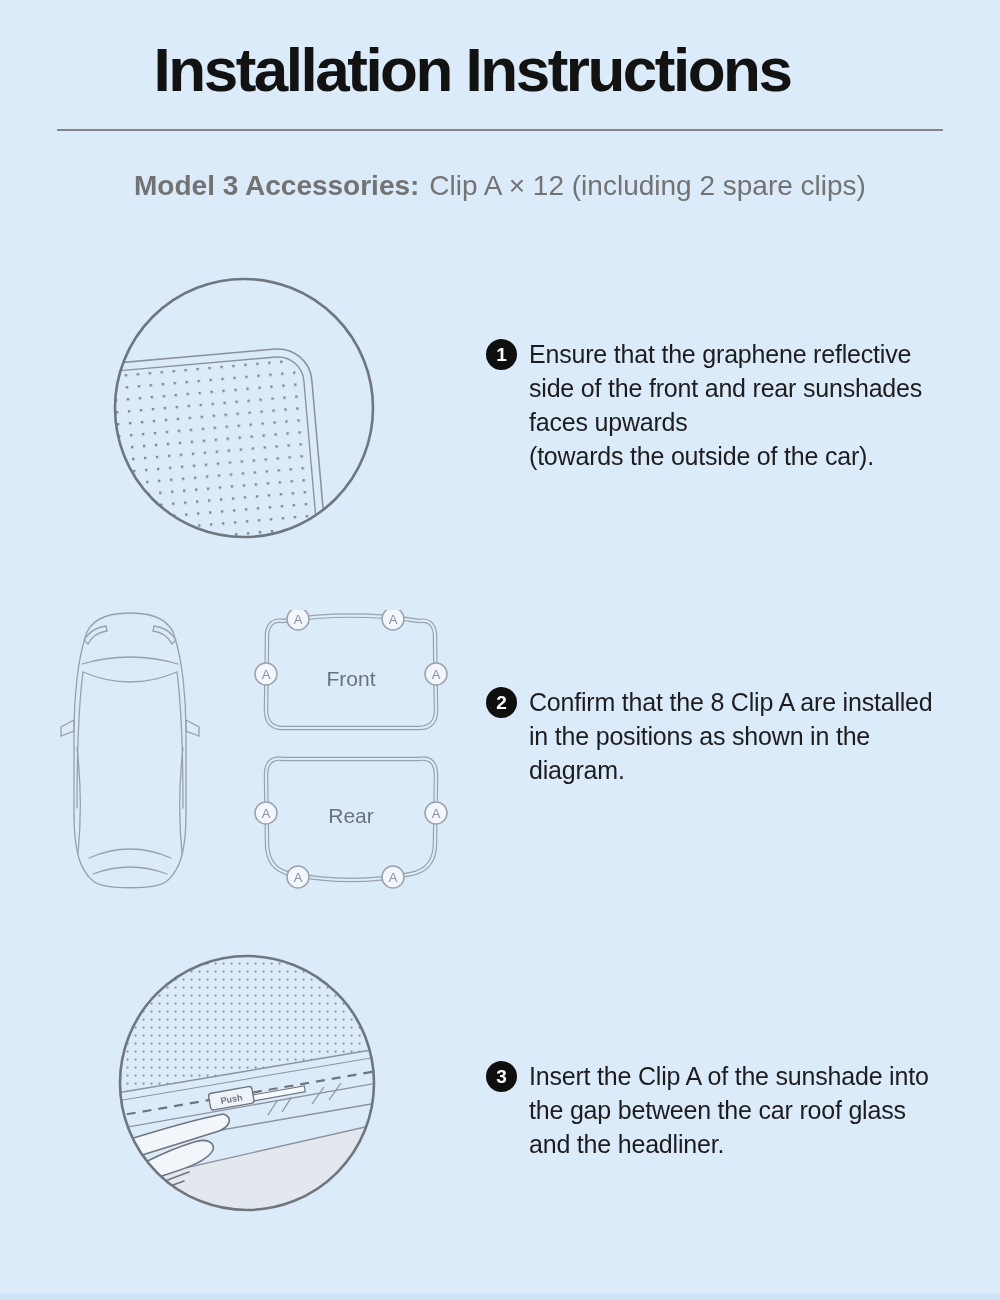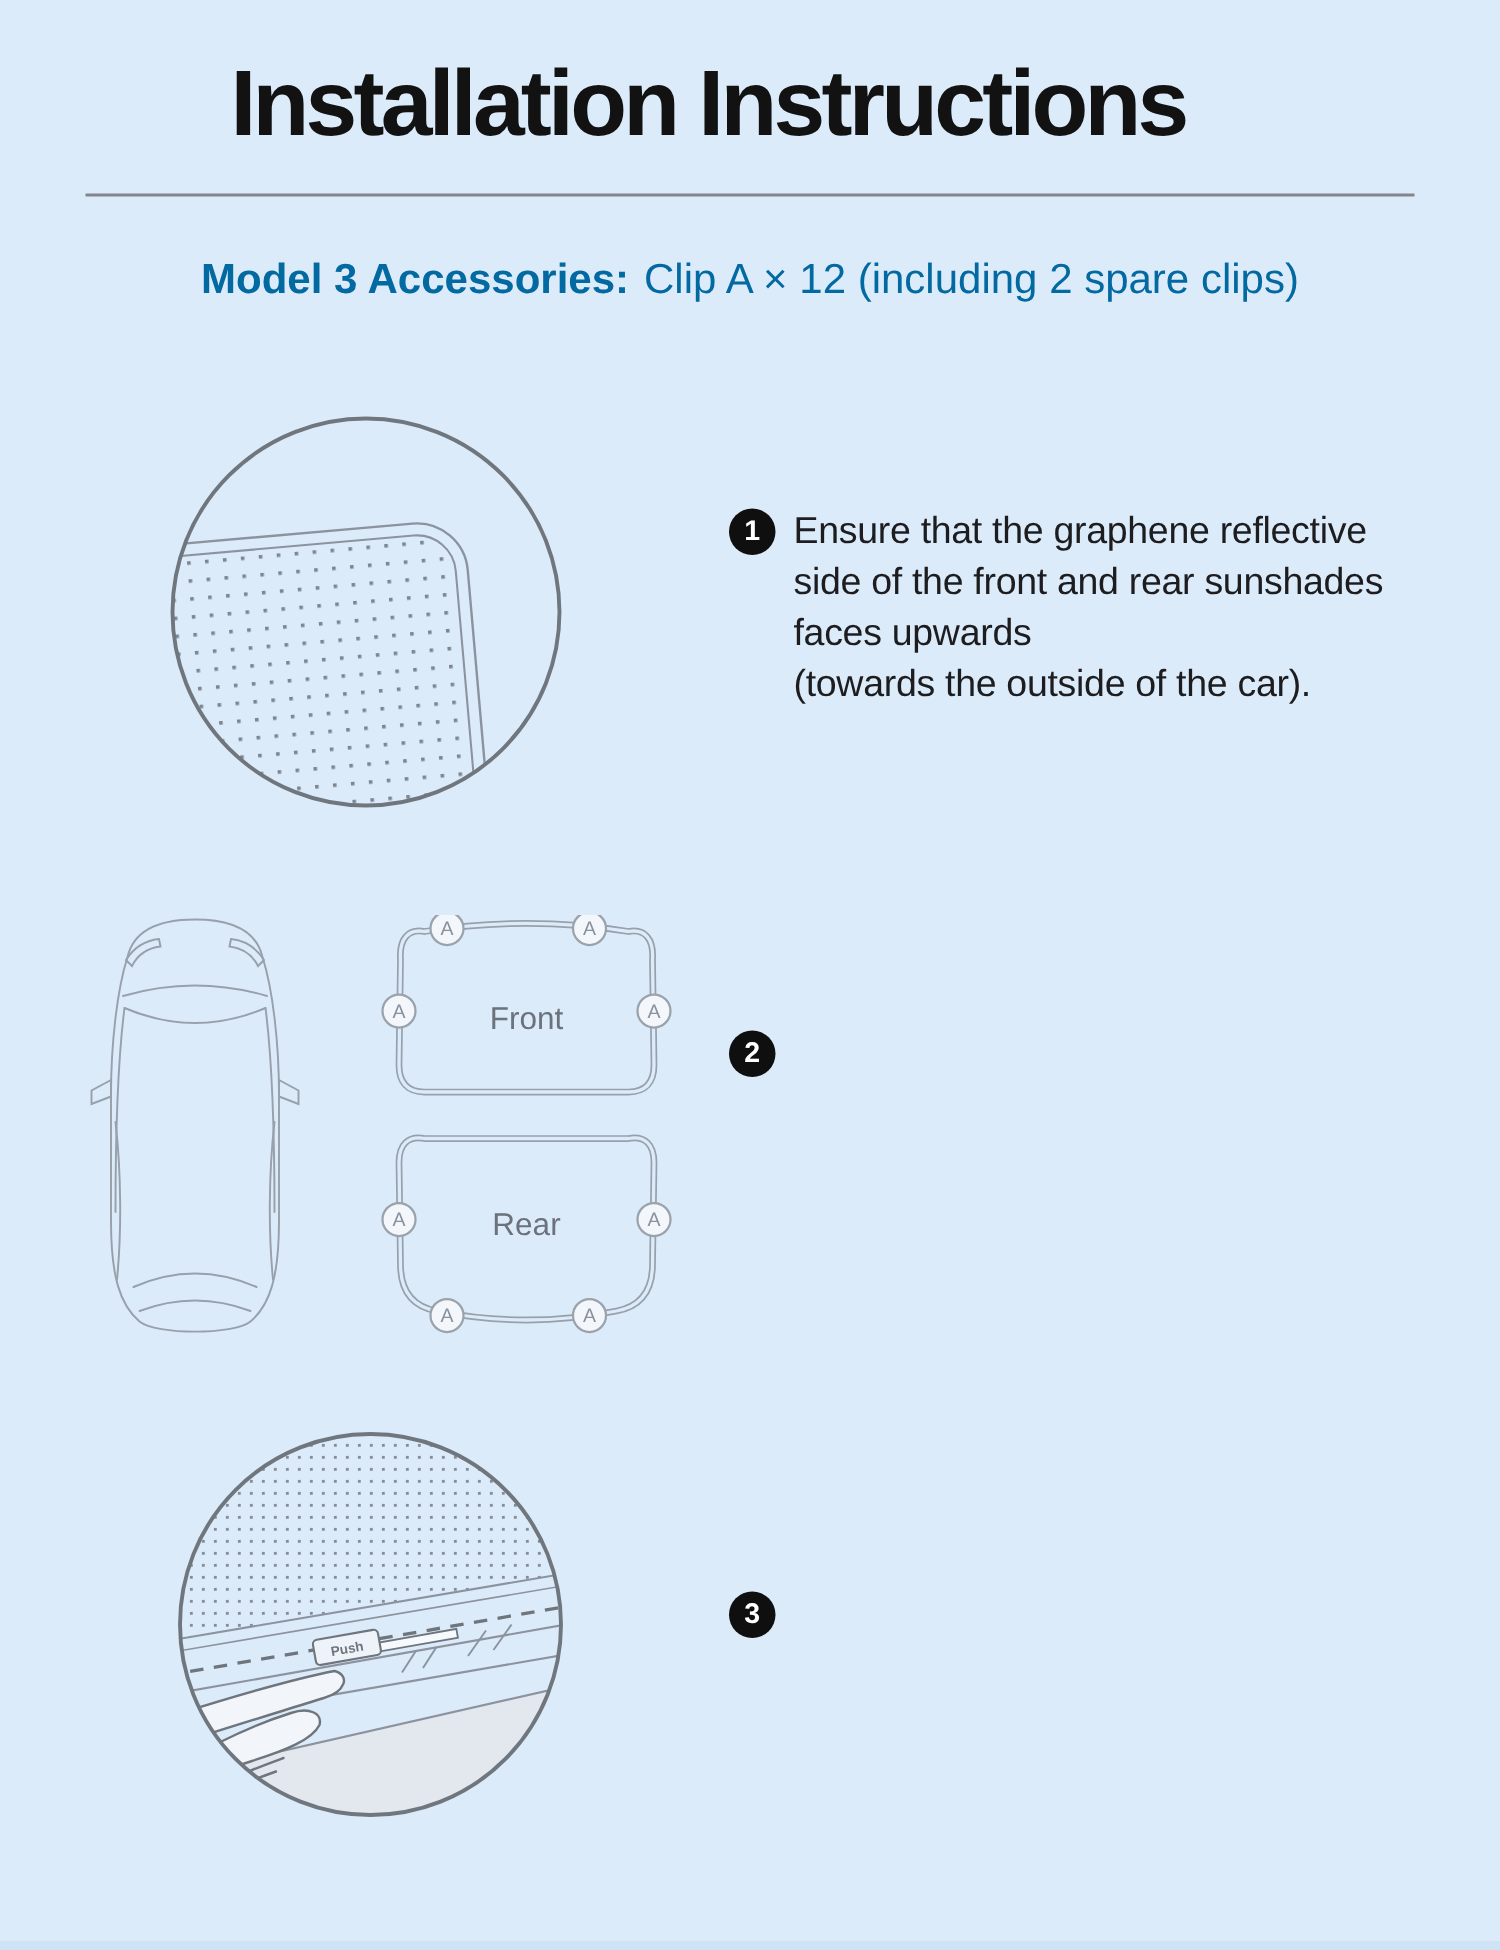--- a/index.html
+++ b/index.html
@@ -16,21 +16,21 @@
     font-size:62px;font-weight:bold;letter-spacing:-2.5px;
     color:#121212;
   }
   .divider{
     position:absolute;top:129px;left:57px;width:886px;height:2px;
     background:#82868c;
   }
   .accessories{
     position:absolute;top:170px;left:0;width:1000px;
     text-align:center;white-space:nowrap;
-    font-size:28px;color:#0369a1;
+    font-size:28px;color:#737373;
   }
   .accessories .label{font-weight:bold;margin-right:10px;}
   .accessories .value{font-weight:normal;}
   .illu{position:absolute;}
   .step-row{
     position:absolute;left:486px;width:500px;
     display:flex;align-items:flex-start;gap:12px;
   }
   .badge{
     flex:0 0 auto;margin-top:2px;
@@ -148,20 +148,23 @@
       <g>
         <circle cx="143" cy="126" r="11" fill="#f3f7fc" stroke="#9aa2ab" stroke-width="1.5"></circle>
         <text x="143" y="130.5" font-size="13" fill="#8a919b" text-anchor="middle">A</text>
       </g>
     </g>
     <text x="101" y="72" font-size="21" fill="#6b727b" text-anchor="middle">Rear</text>
   </svg>
 
   <div class="step-row" style="top:685px;">
     <div class="badge">2</div>
+    <div class="step-text">Confirm that the 8 Clip A are installed
+in the positions as shown in the
+diagram.</div>
   </div>
 
   <svg class="illu" style="left:116px;top:952px;" width="262" height="262" viewBox="0 0 262 262">
     <defs>
       <pattern id="dots3" width="8" height="8" patternUnits="userSpaceOnUse">
         <rect x="2.6" y="2.6" width="1.9" height="1.9" fill="#868d98"></rect>
       </pattern>
       <clipPath id="clip3">
           <circle cx="131" cy="131" r="127"></circle>
         </clipPath>
@@ -191,16 +194,19 @@
         <rect x="136" y="146" width="54" height="6" fill="#f7fafd" stroke="#6f757d" stroke-width="1.2"></rect>
         <rect x="94" y="137" width="44" height="17" rx="3" fill="#eef3f9" stroke="#6f757d" stroke-width="1.4"></rect>
         <text x="116" y="149.5" font-size="9" font-weight="bold" fill="#6f757d" text-anchor="middle">Push</text>
       </g>
     </g>
     <circle cx="131" cy="131" r="127" fill="none" stroke="#70767e" stroke-width="2.6"></circle>
   </svg>
 
   <div class="step-row" style="top:1059px;">
     <div class="badge">3</div>
+    <div class="step-text">Insert the Clip A of the sunshade into
+the gap between the car roof glass
+and the headliner.</div>
   </div>
 
   <div class="bottom-strip"></div>
 </div>
 
 </body></html>

